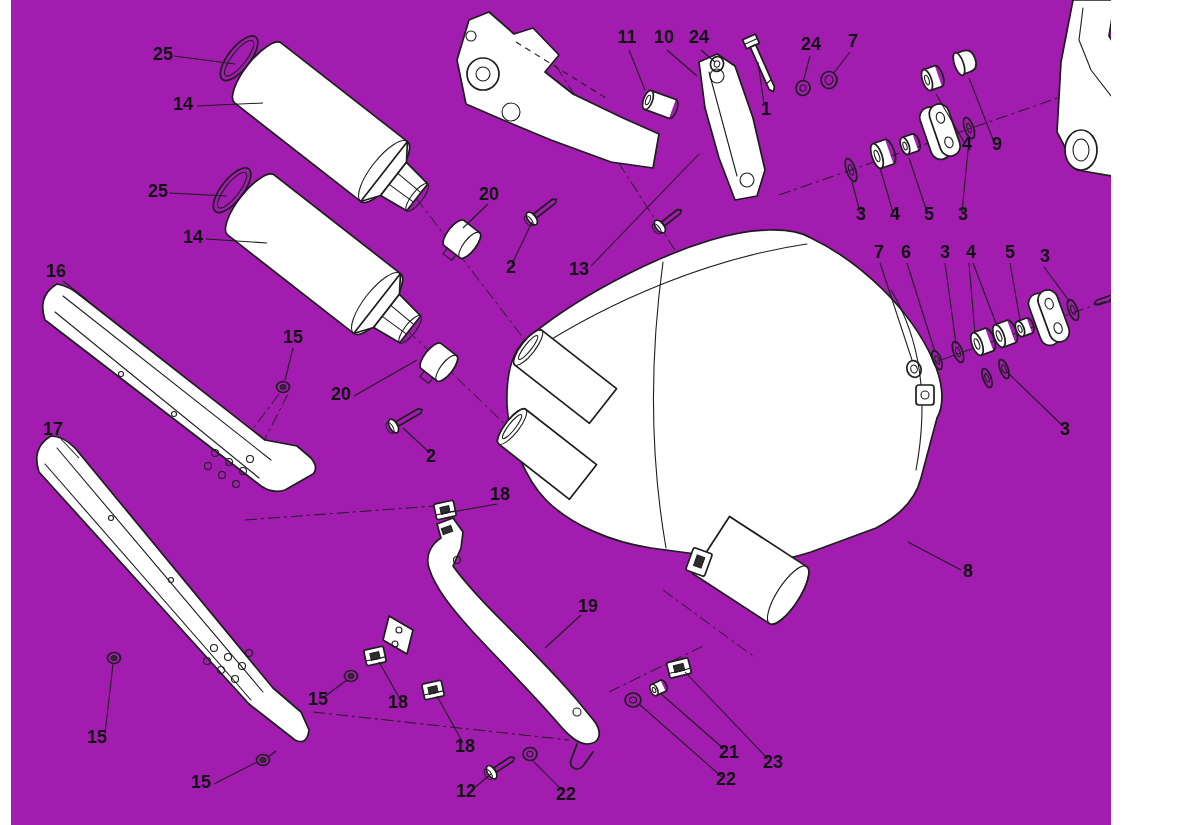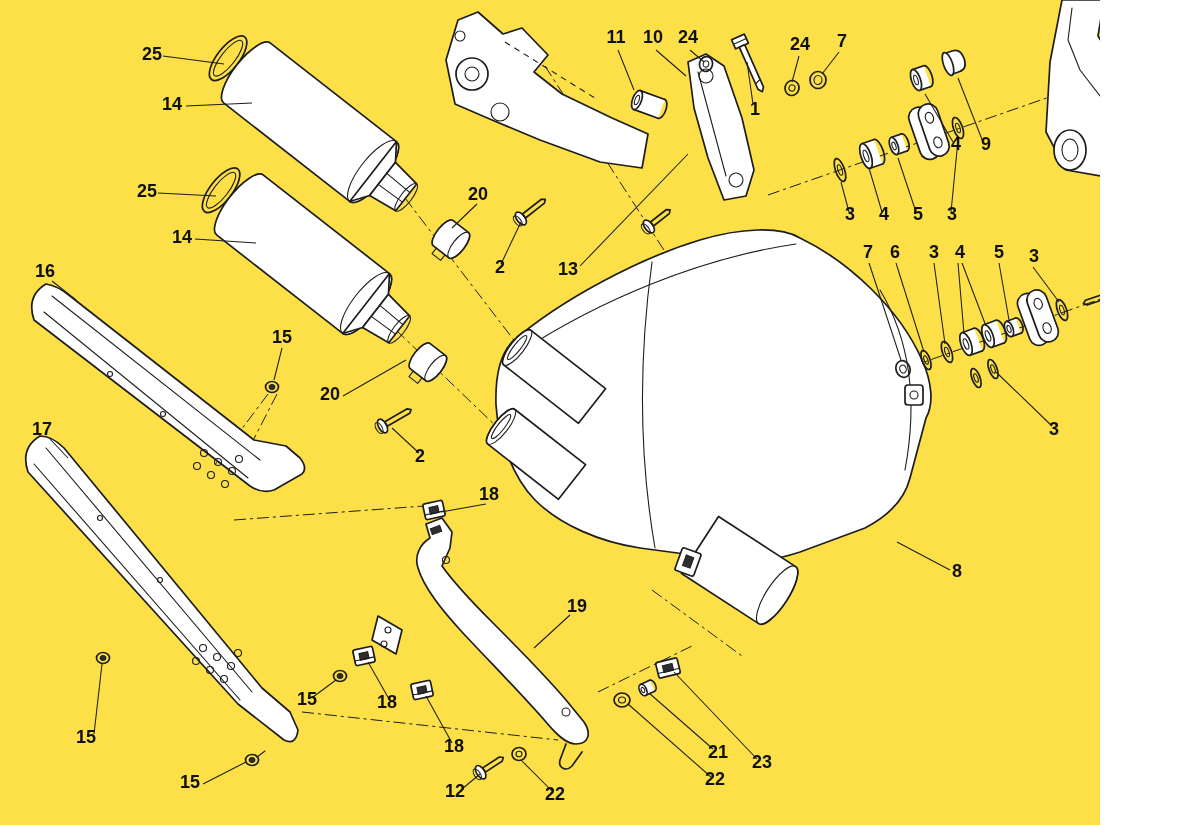--- a/index.html
+++ b/index.html
@@ -1,18 +1,18 @@
 <!DOCTYPE html>
 <html><head>
 <meta charset="utf-8">
 <title>Exploded Parts Diagram</title>
 <style>
   html,body{margin:0;padding:0;background:#ffffff;}
-  .stage{position:relative;width:1100px;height:825px;background:#fde047;overflow:hidden;
-         font-family:"Liberation Sans",sans-serif;}
+  .stage{position:relative;width:1100px;height:825px;background:#a21caf;overflow:hidden;
+         font-family:"Liberation Sans",sans-serif;margin-left:11px;}
   svg{display:block;}
   .part{fill:none;stroke:#1d1d1d;stroke-width:1.7;stroke-linejoin:round;stroke-linecap:round;}
   .solid{fill:#ffffff;}
   .thin{stroke-width:1.1;}
   .wfill{fill:#ffffff;stroke:none;}
   .darkc{fill:#2e2e2e;stroke:#1d1d1d;stroke-width:1;}
   .leader{fill:none;stroke:#1d1d1d;stroke-width:1.05;}
   .cline{fill:none;stroke:#1d1d1d;stroke-width:1;stroke-dasharray:12 4 3 4;}
   .hidden{fill:none;stroke:#1d1d1d;stroke-width:1.1;stroke-dasharray:6 5;}
   .co{font-family:"Liberation Sans",sans-serif;font-size:18px;font-weight:700;

